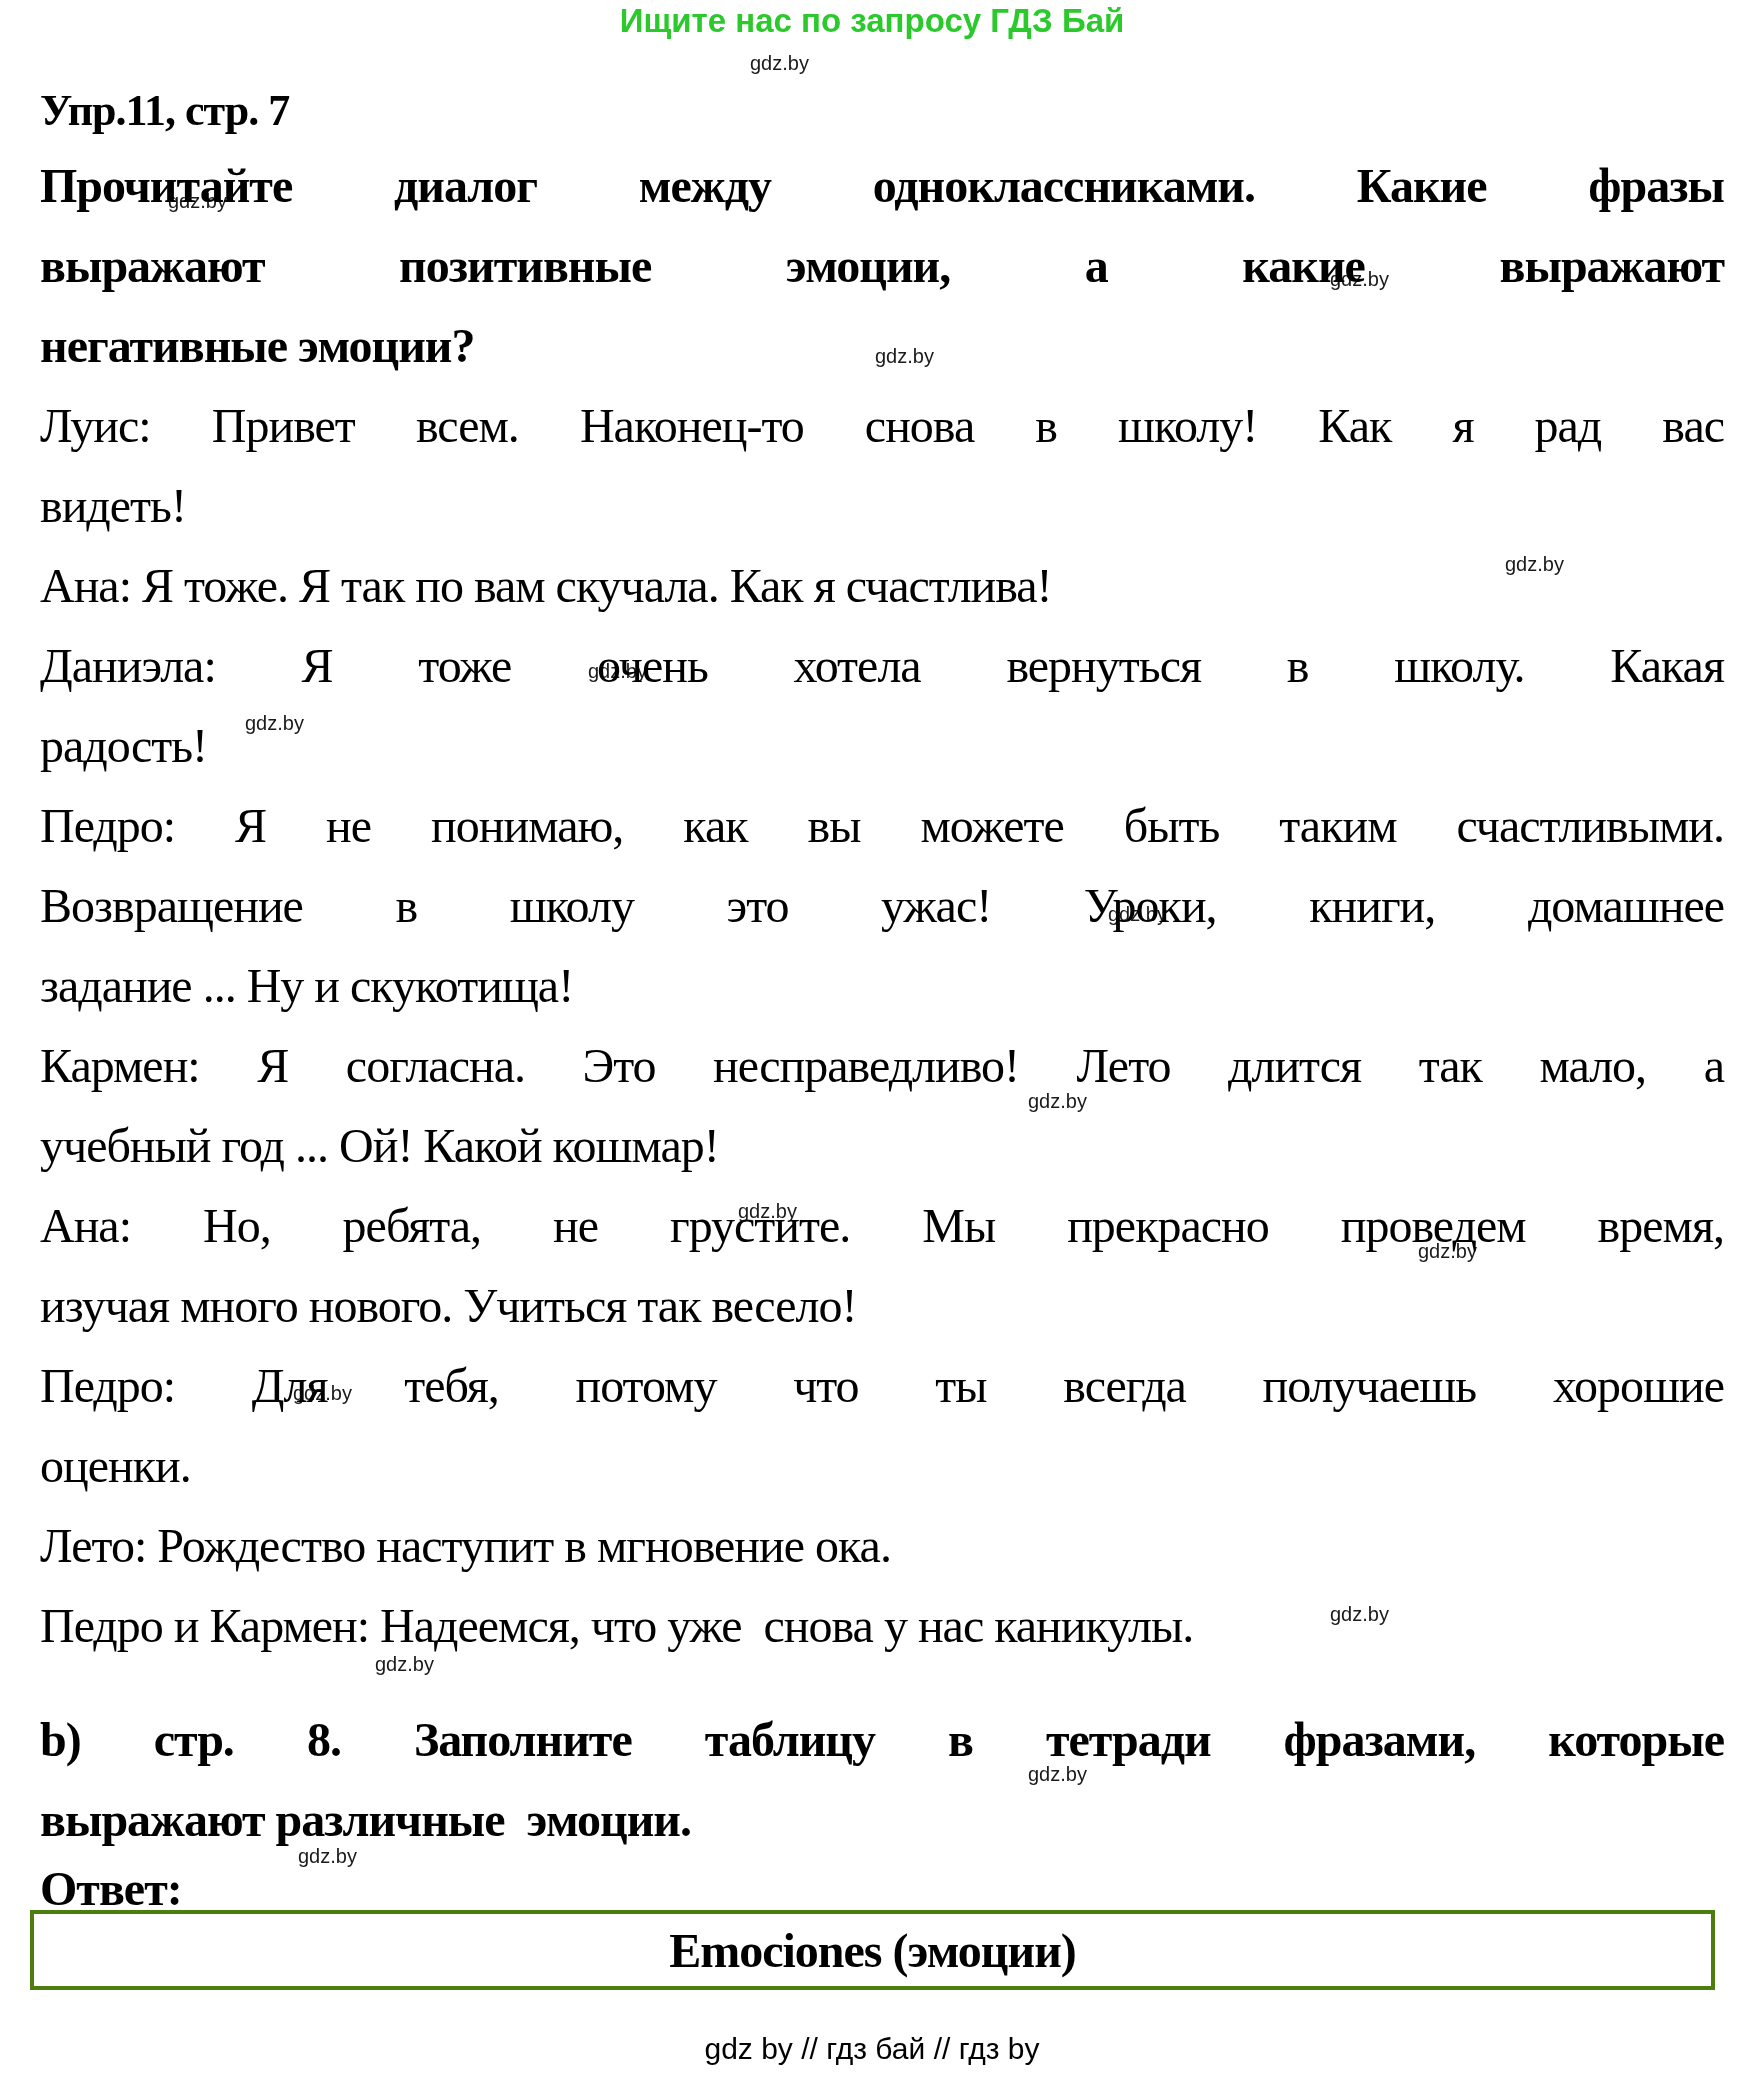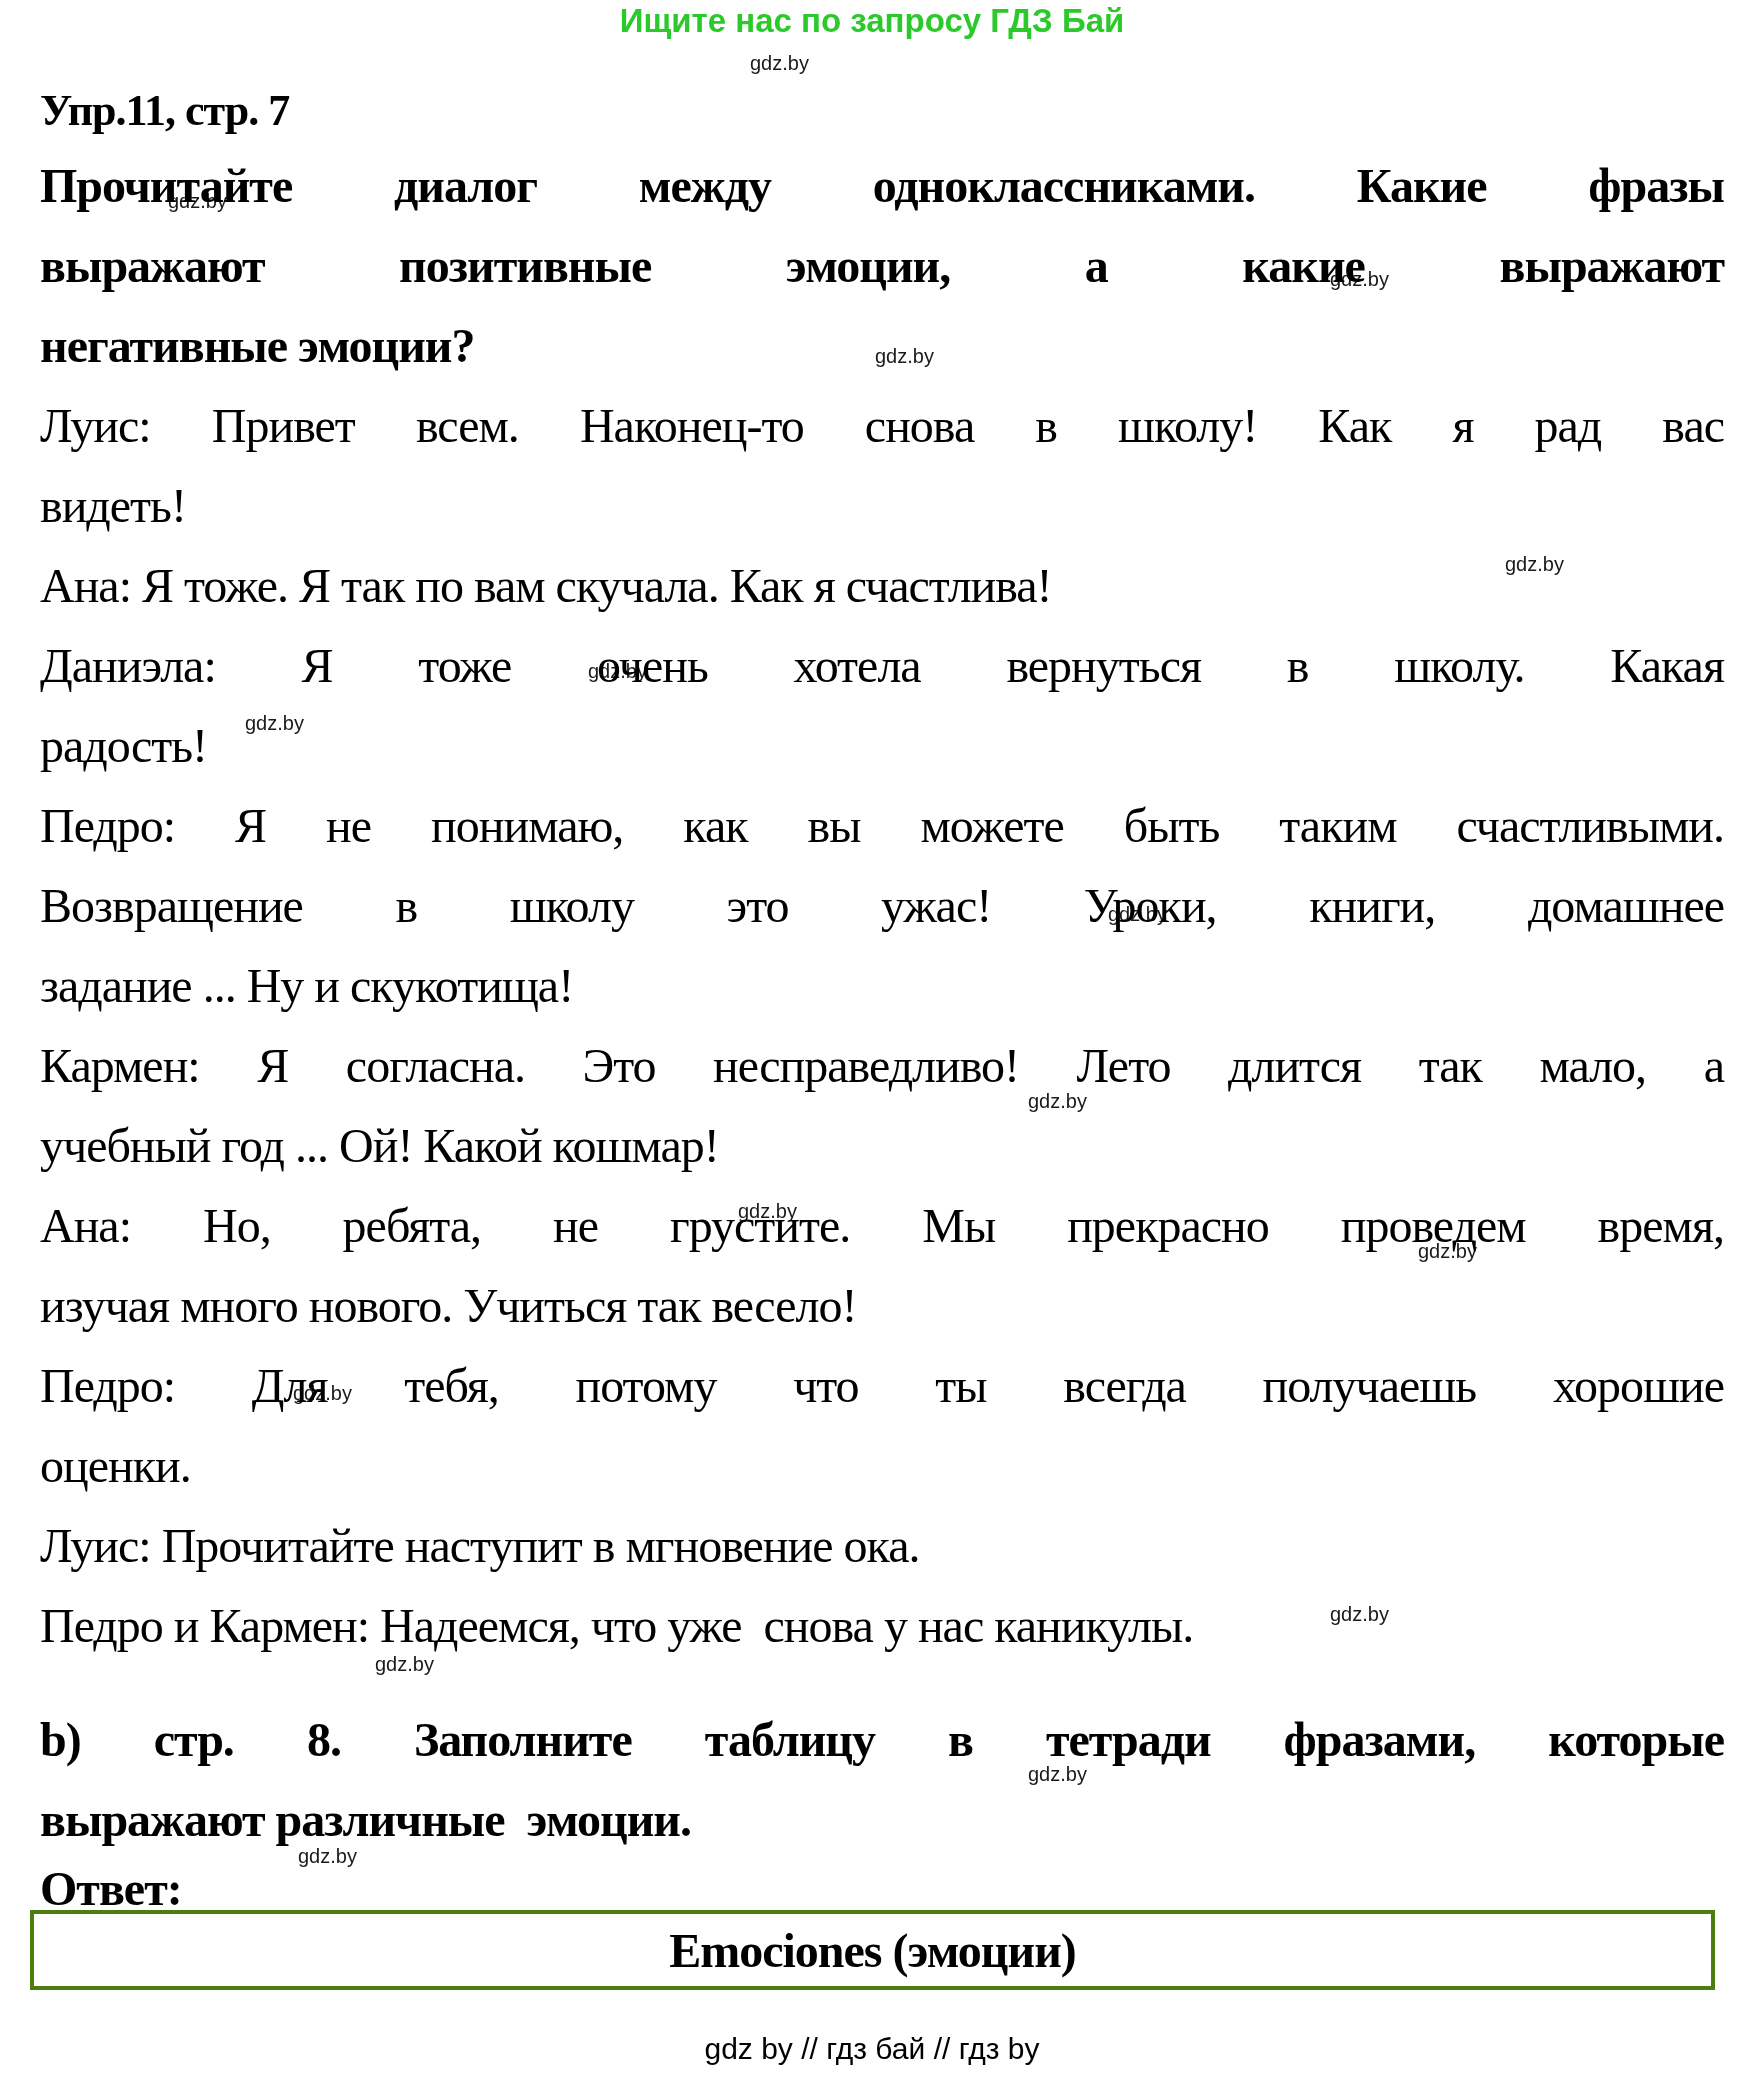--- a/index.html
+++ b/index.html
@@ -120,21 +120,21 @@
     <div class="ln">радость!</div>
     <div class="ln j">Педро: Я не понимаю, как вы можете быть таким счастливыми.</div>
     <div class="ln j">Возвращение в школу это ужас! Уроки, книги, домашнее</div>
     <div class="ln">задание ... Ну и скукотища!</div>
     <div class="ln j">Кармен: Я согласна. Это несправедливо! Лето длится так мало, а</div>
     <div class="ln">учебный год ... Ой! Какой кошмар!</div>
     <div class="ln j">Ана: Но, ребята, не грустите. Мы прекрасно проведем время,</div>
     <div class="ln">изучая много нового. Учиться так весело!</div>
     <div class="ln j">Педро: Для тебя, потому что ты всегда получаешь хорошие</div>
     <div class="ln">оценки.</div>
-    <div class="ln">Луис: Прочитайте наступит в мгновение ока.</div>
+    <div class="ln">Лето: Рождество наступит в мгновение ока.</div>
     <div class="ln pre">Педро и Кармен: Надеемся, что уже  снова у нас каникулы.</div>
 
     <div class="ln b j gap-before">b) стр. 8. Заполните таблицу в тетради фразами, которые</div>
     <div class="ln b pre">выражают различные  эмоции.</div>
 
     <div class="answer-label">Ответ:</div>
   </div>
 
   <div class="emo-table">
     <div class="emo-table-header">Emociones (эмоции)</div>

